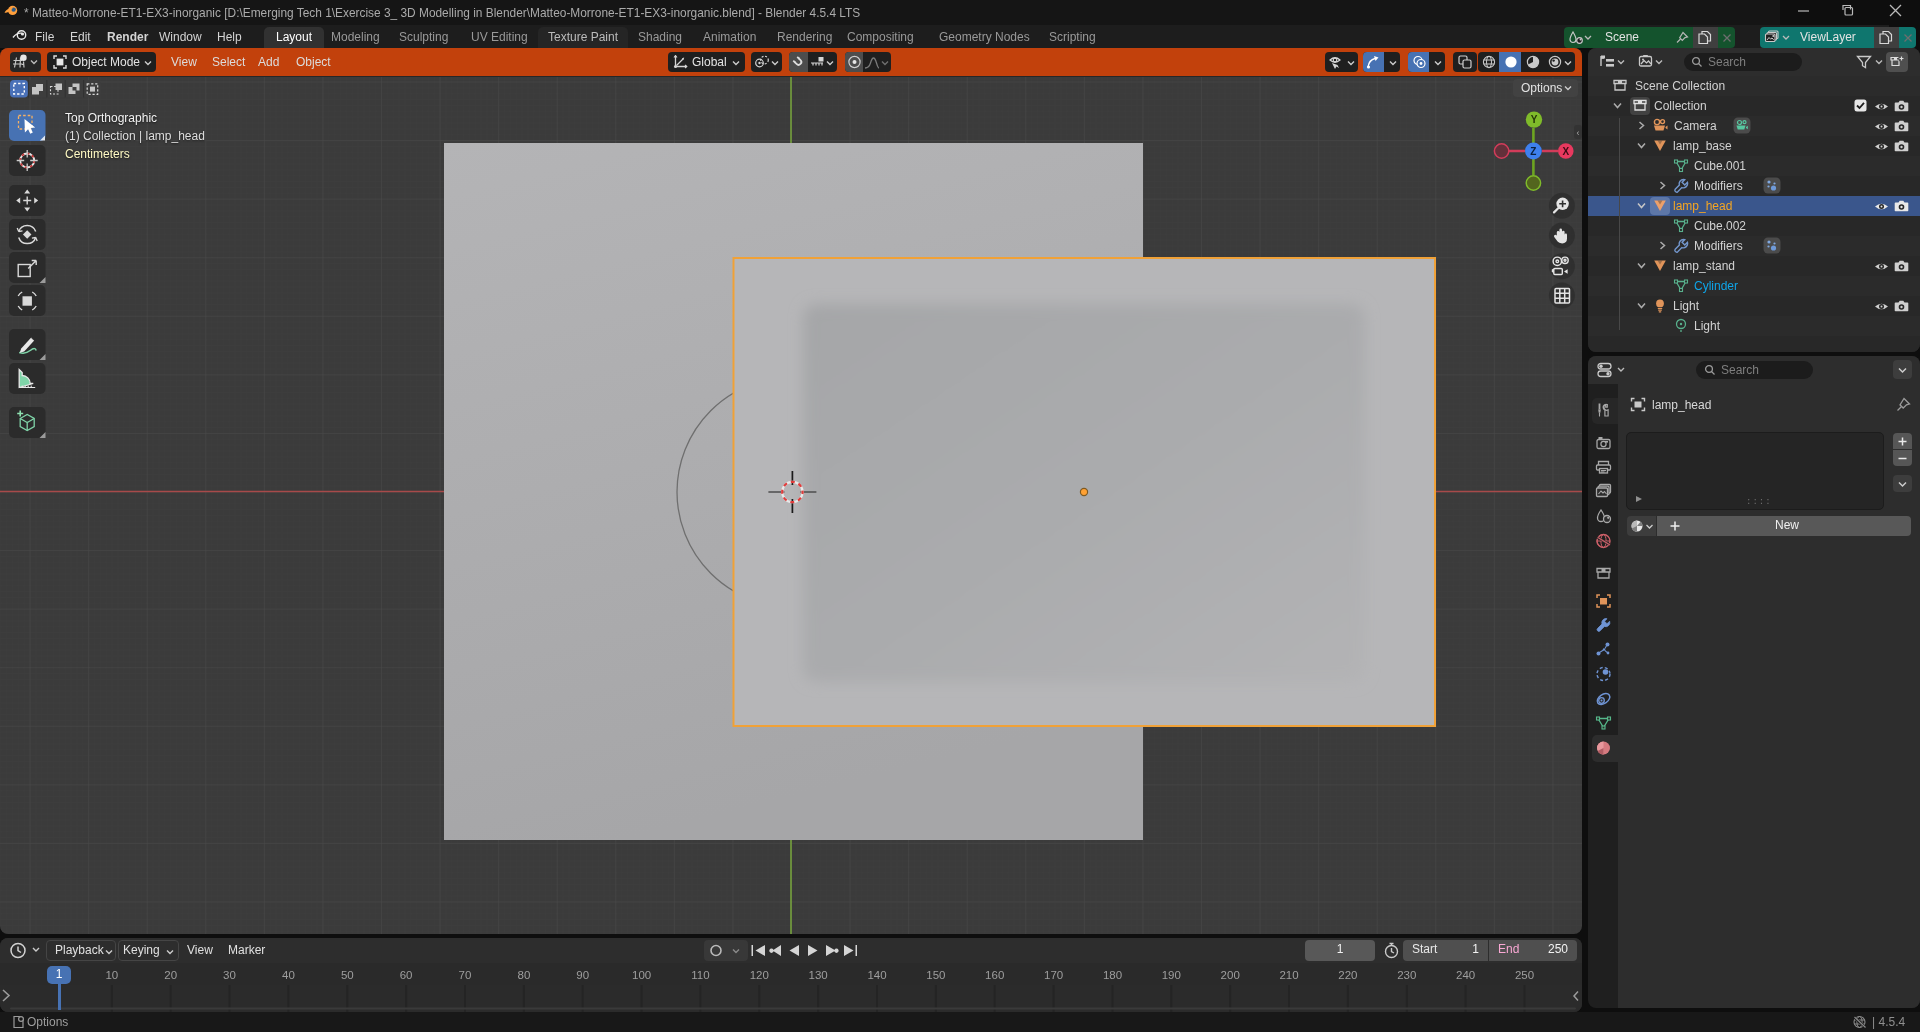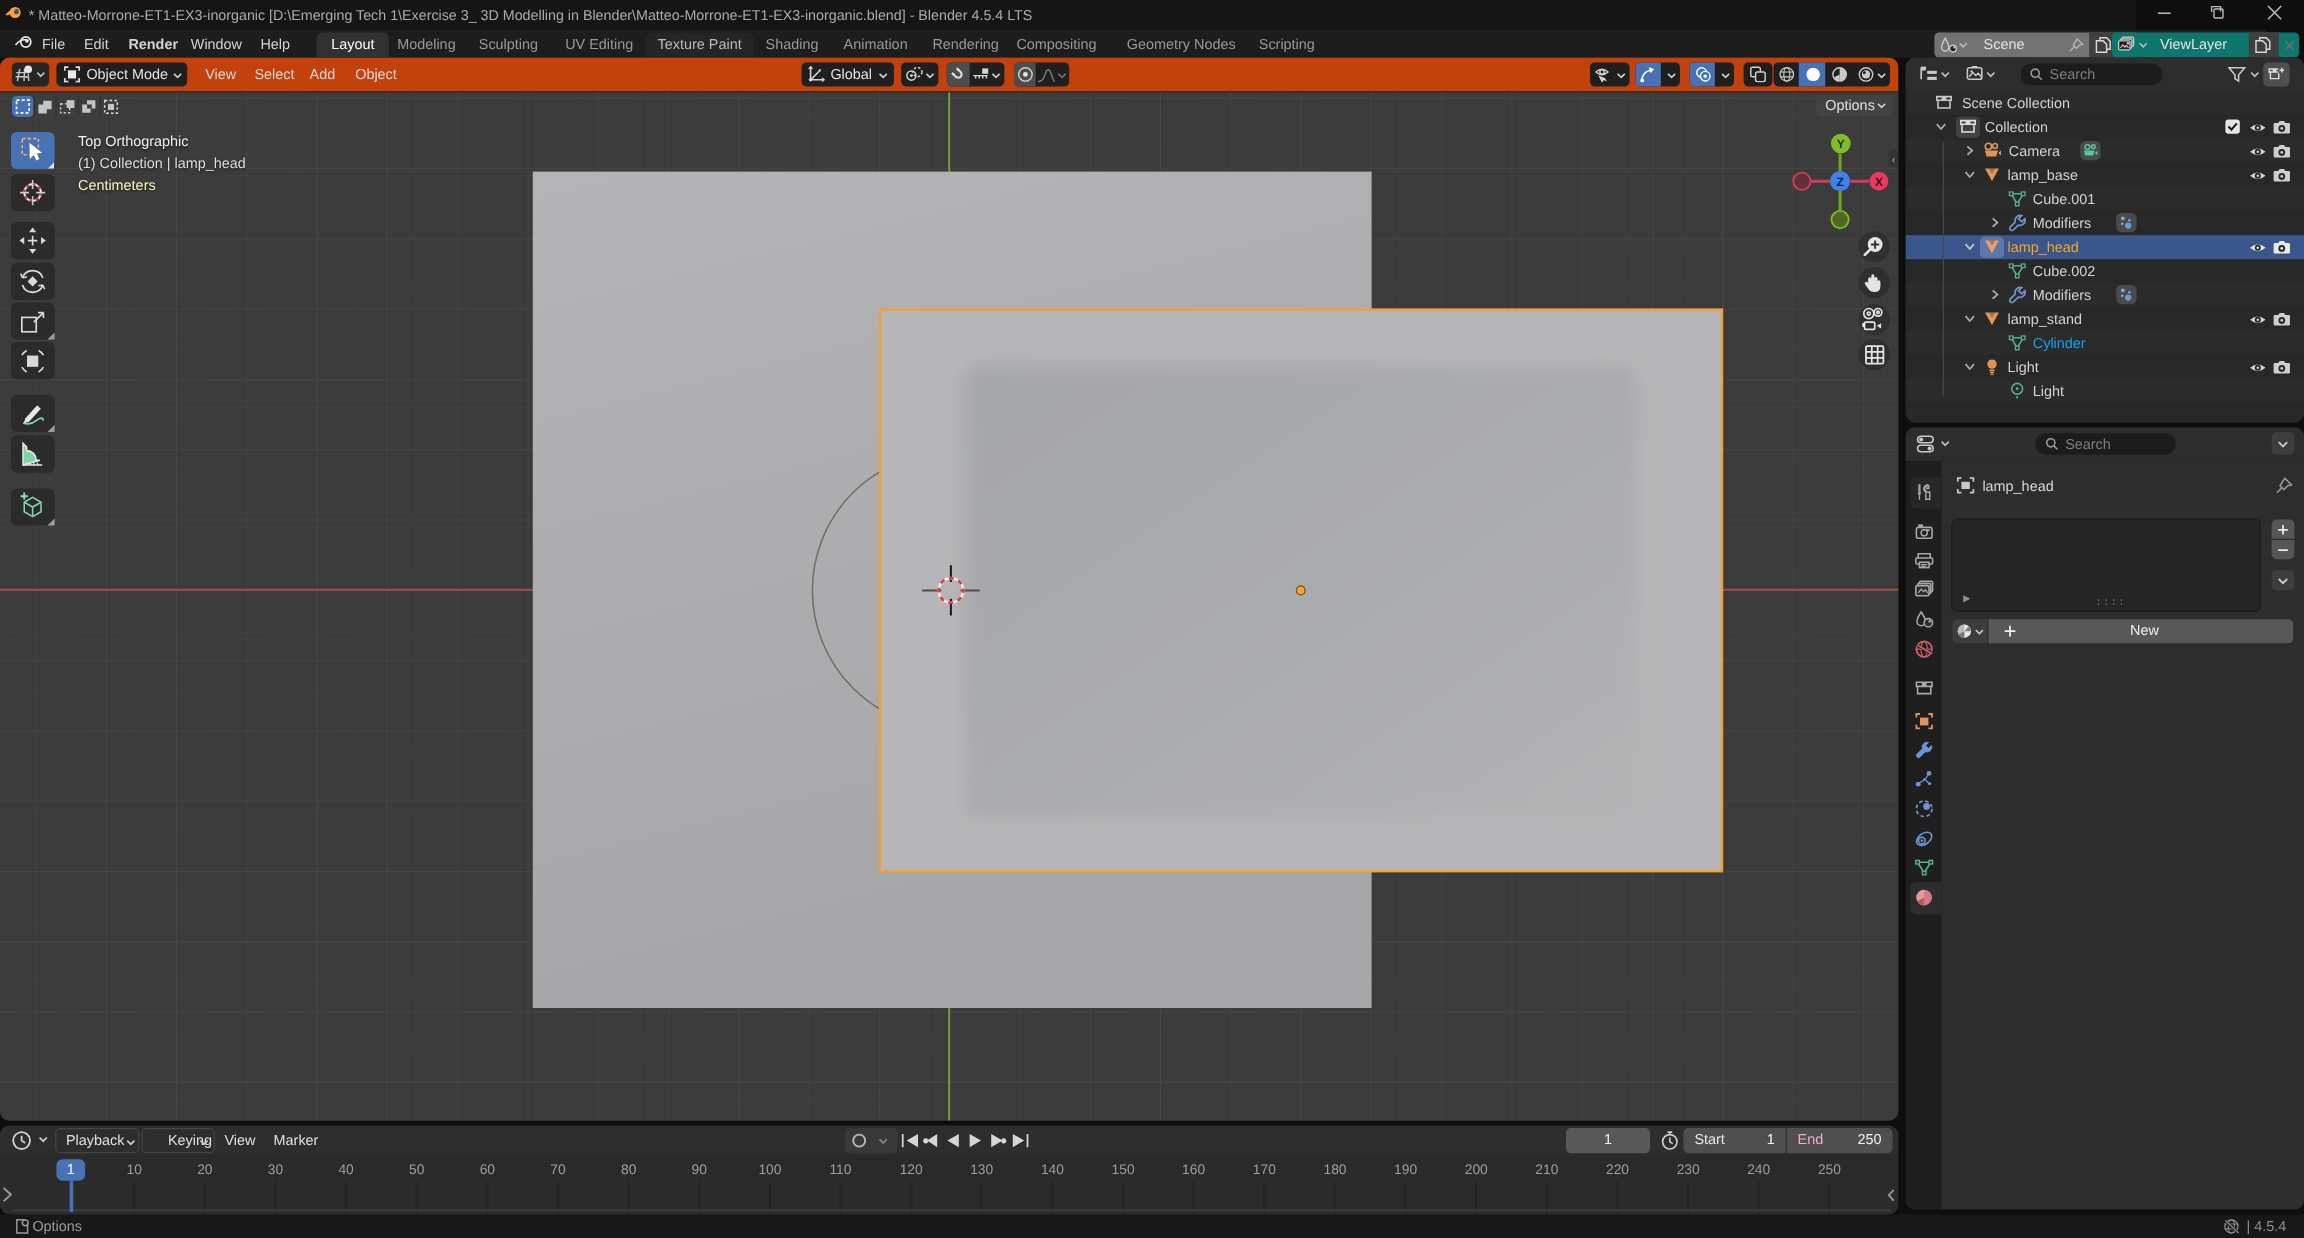--- a/index.html
+++ b/index.html
@@ -54,21 +54,21 @@
   <div class="abs txt" style="left:638px;top:5px;color:#999999;">Shading</div>
   <div class="abs txt" style="left:703px;top:5px;color:#999999;">Animation</div>
   <div class="abs txt" style="left:777px;top:5px;color:#999999;">Rendering</div>
   <div class="abs txt" style="left:847px;top:5px;color:#999999;">Compositing</div>
   <div class="abs txt" style="left:939px;top:5px;color:#999999;">Geometry Nodes</div>
   <div class="abs txt" style="left:1049px;top:5px;color:#999999;">Scripting</div>
   <svg class="abs" style="left:1110px;top:30px" width="13" height="13" viewBox="0 0 13 13">
         <path d="M6.5 1 V12 M1 6.5 H12" stroke="#c9c9c9" stroke-width="1.7"></path>
       </svg>
 
-  <div class="abs" style="left:1612px;top:2px;width:171px;height:21px;background:#737373;border-radius:4px;">
+  <div class="abs" style="left:1564px;top:2px;width:171px;height:21px;background:#14532d;border-radius:4px;">
     <svg class="abs" style="left:4px;top:3px" width="26" height="15" viewBox="0 0 26 15">
       <path d="M5 2 Q8 7 8 9.5 a3 3 0 1 1 -6 0 Q2 7 5 2 Z" fill="none" stroke="#c9c9c9" stroke-width="1.2"></path>
       <circle cx="11.5" cy="10.5" r="2.8" fill="#1f1f1f" stroke="#c9c9c9" stroke-width="1.2"></circle>
       <circle cx="12.5" cy="9.5" r="0.9" fill="#c9c9c9"></circle>
       <path d="M17 6 L20 9 L23 6" stroke="#bbbbbb" stroke-width="1.3" fill="none"></path>
     </svg>
     <div class="txt" style="position:absolute;left:41px;top:3px;color:#e3e3e3;">Scene</div>
     <svg class="abs" style="left:110px;top:3px" width="16" height="16" viewBox="0 0 16 16">
       <path d="M9 2.5 L13.5 7 L11 7.6 L8.3 10.3 L5.7 7.6 Z" fill="none" stroke="#b5b5b5" stroke-width="1.2"></path>
       <path d="M6.5 9 L3 12.5" stroke="#b5b5b5" stroke-width="1.2"></path>
@@ -473,21 +473,21 @@
       <path d="M10 5.5 V9.5 L13 11.5" stroke="#d2d2d2" stroke-width="1.5" fill="none"></path>
       <path d="M25 7 L28 10 L31 7" stroke="#cccccc" stroke-width="1.4" fill="none"></path>
     </svg>
     <div class="abs" style="left:46px;top:2px;width:70px;height:21px;border:1px solid #454545;border-radius:4px;">
       <div class="txt" style="position:absolute;left:8px;top:2px;color:#e0e0e0;">Playback</div>
       <svg class="abs" style="left:57px;top:7px" width="10" height="8" viewBox="0 0 10 8">
             <path d="M2 2.5 L5 5.5 L8 2.5" stroke="#cccccc" stroke-width="1.4" fill="none"></path>
           </svg>
     </div>
     <div class="abs" style="left:118px;top:2px;width:61px;height:21px;border:1px solid #454545;border-radius:4px;">
-      <div class="txt" style="position:absolute;left:21px;top:2px;color:#e0e0e0;">Keying</div>
+      <div class="txt" style="position:absolute;left:4px;top:2px;color:#e0e0e0;">Keying</div>
       <svg class="abs" style="left:46px;top:7px" width="10" height="8" viewBox="0 0 10 8">
             <path d="M2 2.5 L5 5.5 L8 2.5" stroke="#cccccc" stroke-width="1.4" fill="none"></path>
           </svg>
     </div>
     <div class="abs txt" style="left:187px;top:5px;color:#e0e0e0;">View</div>
     <div class="abs txt" style="left:228px;top:5px;color:#e0e0e0;">Marker</div>
 
     <div class="abs" style="left:704px;top:2px;width:44px;height:21px;background:#383838;border-radius:4px;">
       <svg class="abs" style="left:5px;top:4px" width="14" height="14" viewBox="0 0 14 14">
             <circle cx="7" cy="6.5" r="5" fill="none" stroke="#b9b9b9" stroke-width="1.6"></circle>

